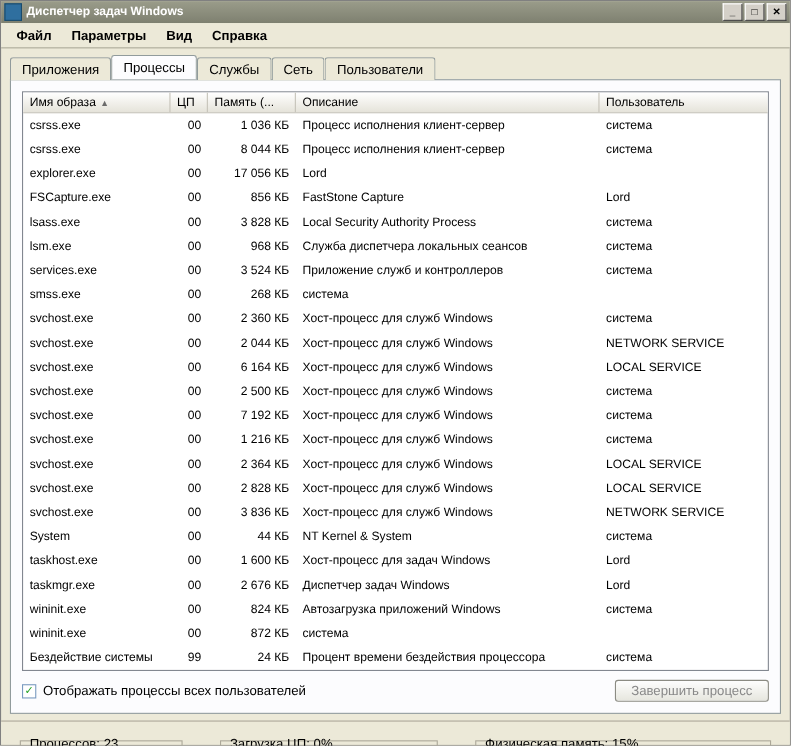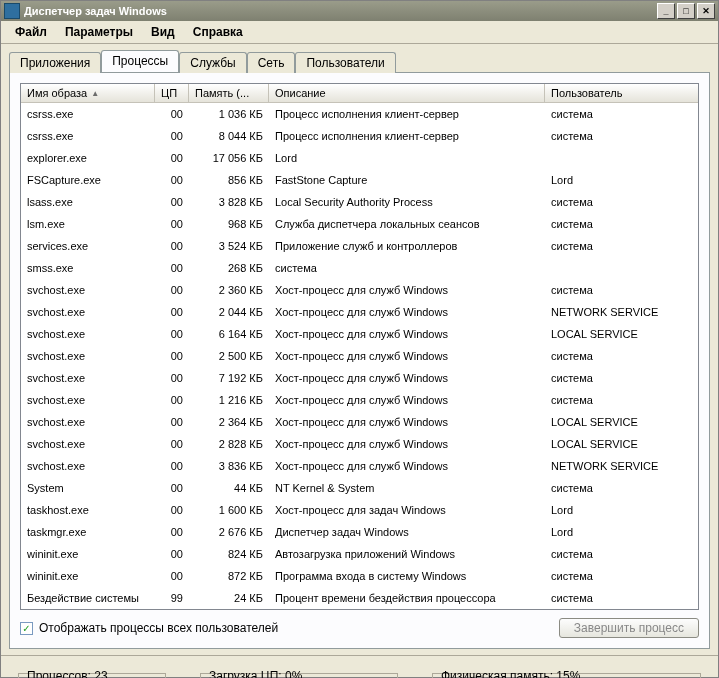--- a/index.html
+++ b/index.html
@@ -381,21 +381,20 @@
             <div class="cell col-image">wininit.exe</div>
             <div class="cell col-cpu">00</div>
             <div class="cell col-mem">824 КБ</div>
             <div class="cell col-desc">Автозагрузка приложений Windows</div>
             <div class="cell col-user">система</div>
           </div>
           <div class="lv-row">
             <div class="cell col-image">wininit.exe</div>
             <div class="cell col-cpu">00</div>
             <div class="cell col-mem">872 КБ</div>
-            <div class="cell col-desc">Программа входа в систему Windows</div>
             <div class="cell col-user">система</div>
           </div>
           <div class="lv-row">
             <div class="cell col-image">Бездействие системы</div>
             <div class="cell col-cpu">99</div>
             <div class="cell col-mem">24 КБ</div>
             <div class="cell col-desc">Процент времени бездействия процессора</div>
             <div class="cell col-user">система</div>
           </div>
         </div>

